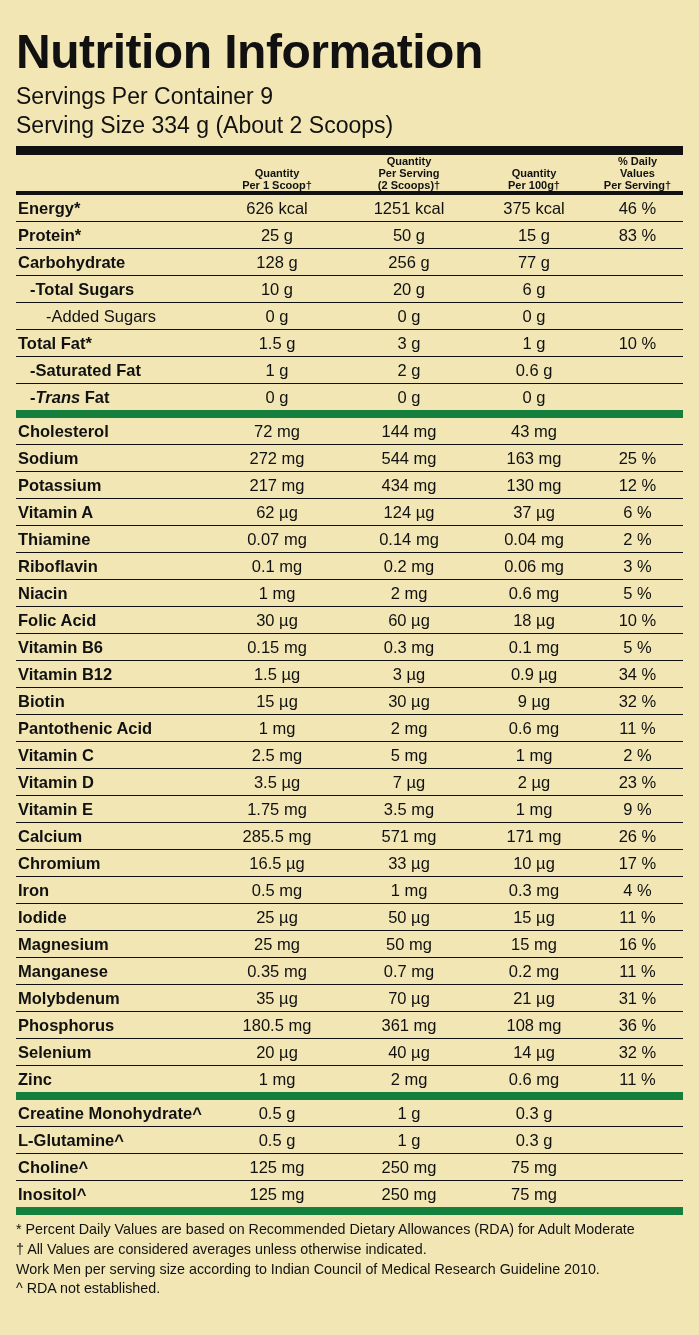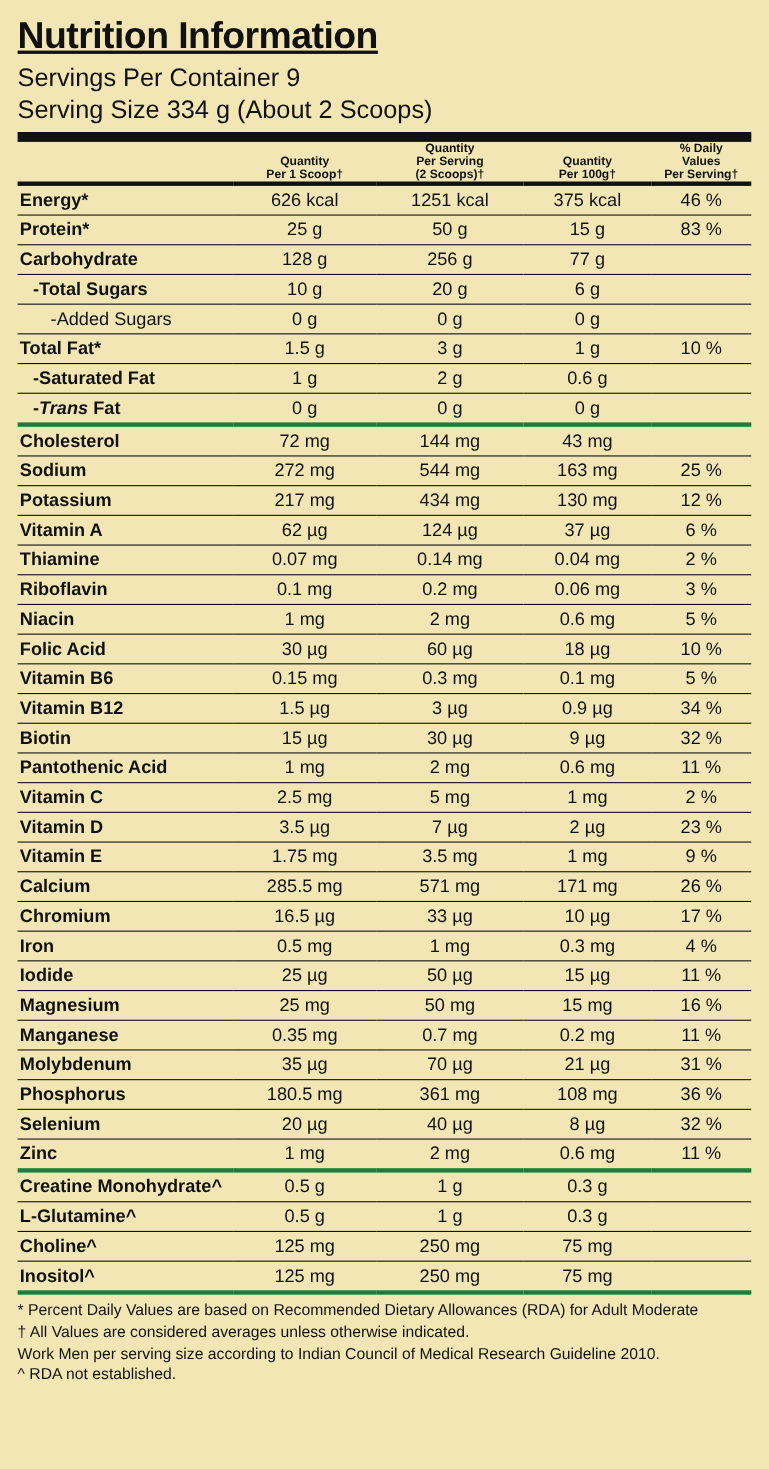--- a/index.html
+++ b/index.html
@@ -14,26 +14,25 @@
     color: #111111;
     overflow: hidden;
   }
   .panel {
     box-sizing: border-box;
     width: 699px;
     height: 1335px;
     padding: 8px 16px 6px 16px;
   }
   .title {
-    font-size: 34px;
+    font-size: 48px;
     font-weight: bold;
     letter-spacing: -0.5px;
     line-height: 1.0;
-    margin: 8px 0 6px 0;
-    text-decoration: underline;
+    margin: 20px 0 6px 0;
   }
   .subline {
     font-size: 23px;
     line-height: 1.25;
   }
   .rule-thick {
     border-top: 9px solid #111111;
     margin-top: 6px;
   }
   table.nutri {
@@ -74,21 +73,21 @@
   }
   tr.row.sub td.name {
     font-weight: bold;
     padding-left: 14px;
   }
   tr.row.sub2 td.name {
     font-weight: normal;
     padding-left: 30px;
   }
   tr.row.thickbottom td {
-    border-bottom: 4px solid #15803d;
+    border-bottom: 8px solid #15803d;
   }
   .italic { font-style: italic; }
   .footnotes {
     font-size: 14.3px;
     line-height: 1.3;
     padding-top: 5px;
   }
   .footnotes div { margin-bottom: 1px; }
   .head-sep {
     border-bottom: 4px solid #111111;
@@ -351,21 +350,21 @@
           <td class="name">Phosphorus</td>
           <td class="val">180.5 mg</td>
           <td class="val">361 mg</td>
           <td class="val">108 mg</td>
           <td class="val">36 %</td>
         </tr>
         <tr class="row">
           <td class="name">Selenium</td>
           <td class="val">20 µg</td>
           <td class="val">40 µg</td>
-          <td class="val">8 µg</td>
+          <td class="val">14 µg</td>
           <td class="val">32 %</td>
         </tr>
         <tr class="row thickbottom">
           <td class="name">Zinc</td>
           <td class="val">1 mg</td>
           <td class="val">2 mg</td>
           <td class="val">0.6 mg</td>
           <td class="val">11 %</td>
         </tr>
       </tbody>

